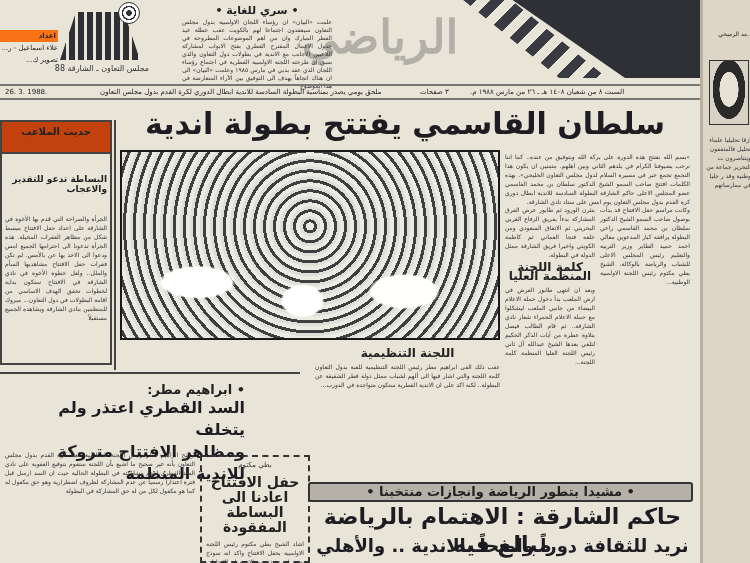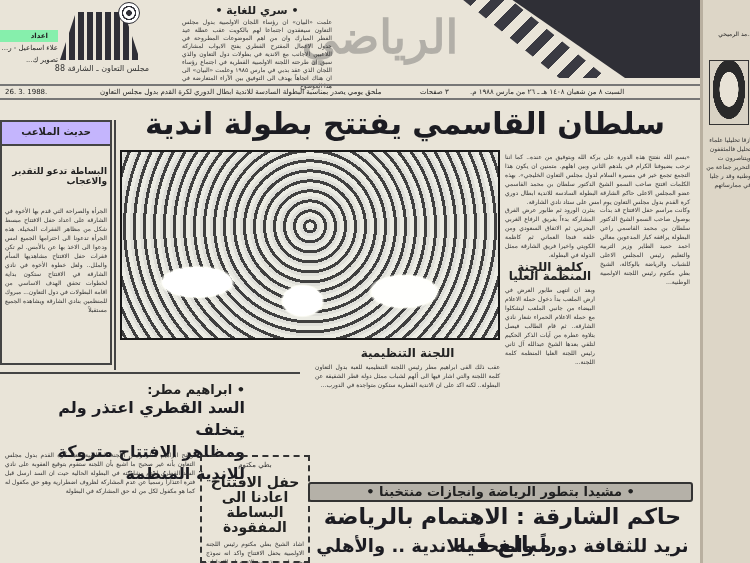--- a/index.html
+++ b/index.html
@@ -11,30 +11,30 @@
 .logo-dark{position:absolute;left:450px;top:0;width:250px;height:78px;background:#2f2f36;clip-path:polygon(25% 0,100% 0,100% 100%,70% 100%)}
 .logo-stripes{position:absolute;left:420px;top:0;width:240px;height:78px;background:repeating-linear-gradient(135deg,#e9e4d8 0 10px,#3a3a42 10px 20px);clip-path:polygon(18% 0,38% 0,78% 100%,58% 100%)}
 .logo-grey{position:absolute;left:300px;top:8px;width:160px;height:60px;font-size:46px;font-weight:bold;color:#b2afa8;text-align:center;line-height:60px;font-family:Liberation Serif, serif}
 .trophy{position:absolute;left:60px;top:0;width:80px;height:62px}
 .trophy-base{position:absolute;left:0;top:12px;width:80px;height:48px;background:repeating-linear-gradient(90deg,#2f2f36 0 6px,#e9e4d8 6px 9px);clip-path:polygon(20% 0,80% 0,100% 100%,0 100%)}
 .ball{position:absolute;left:118px;top:2px;width:22px;height:22px;border-radius:50%;background:radial-gradient(circle,#2f2f36 0 20%,#fff 21% 40%,#2f2f36 41% 50%,#fff 51%);border:1px solid #2f2f36}
 .trophy-cap{position:absolute;left:52px;top:64px;font-size:8px;color:#333;direction:rtl;width:100px;text-align:center}
 .secret{position:absolute;left:182px;top:4px;width:150px;font-size:11px;font-weight:bold;color:#222;text-align:center}
 .secret-body{position:absolute;left:182px;top:18px;width:150px;font-size:6px;line-height:8px;color:#333;text-align:justify}
 .prep{position:absolute;left:0;top:30px;width:58px;font-size:7px;color:#222;text-align:right;line-height:12px}
-.prep .lbl{display:block;font-weight:bold;background:#86efac;color:#222;padding:0 10px}
+.prep .lbl{display:block;font-weight:bold;background:#f97316;color:#222;padding:0 2px}
 .dateline{position:absolute;left:0;top:84px;width:700px;height:16px;border-top:2px solid #777;border-bottom:2px solid #777;font-size:7px;color:#222;line-height:12px}
 .dl-en{position:absolute;left:5px;top:0;direction:ltr}
 .dl-sub{position:absolute;left:100px;top:0}
 .dl-pages{position:absolute;left:420px;top:0}
 .dl-date{position:absolute;left:470px;top:0}
 .headline{position:absolute;left:125px;top:104px;width:560px;font-size:30px;font-weight:bold;color:#1c1c22;text-align:center;line-height:40px;letter-spacing:1px}
 .photo{position:absolute;left:120px;top:150px;width:380px;height:190px;background:radial-gradient(ellipse at 20% 70%,#f2f2ec 0 8%,transparent 9%),radial-gradient(ellipse at 48% 80%,#f0f0ea 0 7%,transparent 8%),radial-gradient(ellipse at 75% 75%,#eeeee8 0 8%,transparent 9%),repeating-radial-gradient(circle at 50% 40%,#d9d9d2 0 4px,#4a4a4a 4px 7px,#cfcfca 7px 10px);border:2px solid #2a2a2a;filter:contrast(1.2)}
 .sidebar-box{position:absolute;left:0;top:120px;width:112px;height:245px;border:2px solid #444}
-.sb-title{height:24px;background:#c4b5fd;font-size:10px;font-weight:bold;text-align:center;line-height:20px;color:#222;border-bottom:2px solid #444}
+.sb-title{height:32px;background:#c2410c;font-size:10px;font-weight:bold;text-align:center;line-height:20px;color:#222;border-bottom:2px solid #444}
 .sb-head{font-size:9px;font-weight:bold;padding:20px 3px;color:#222}
 .sb-text{font-size:6px;line-height:9px;padding:0 3px;color:#333;text-align:justify}
 .col{position:absolute;font-size:6px;line-height:9px;color:#333;text-align:justify}
 .col h4{font-size:12px;font-weight:bold;color:#222;text-align:center;margin:4px 0}
 .qatar{position:absolute;left:5px;top:382px;width:240px;text-align:right}
 .q-kicker{font-size:13px;font-weight:bold;color:#222}
 .q-h{font-size:16px;font-weight:bold;color:#1c1c22;line-height:22px}
 .boxed{position:absolute;left:200px;top:455px;width:110px;height:108px;border:2px dashed #333;padding:4px;text-align:center}
 .boxed .bk{font-size:7px;color:#333}
 .boxed .bh{font-size:14px;font-weight:bold;color:#222;line-height:15px;margin-top:6px}

